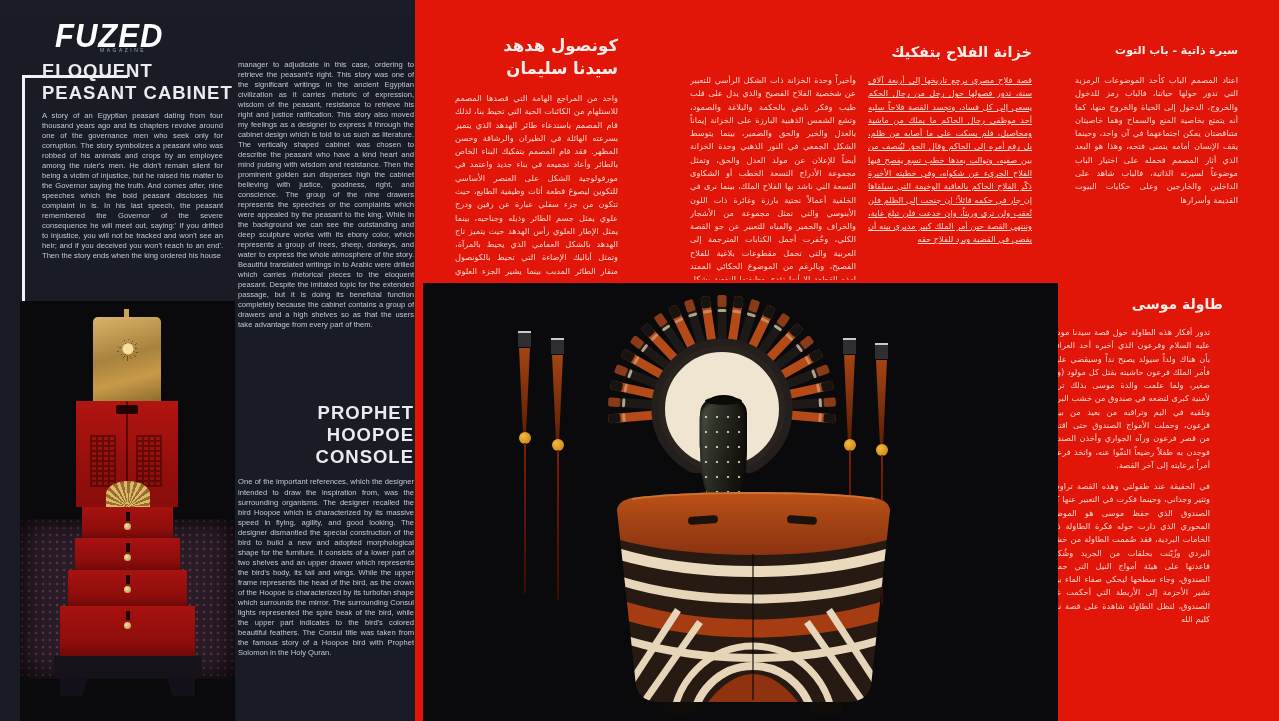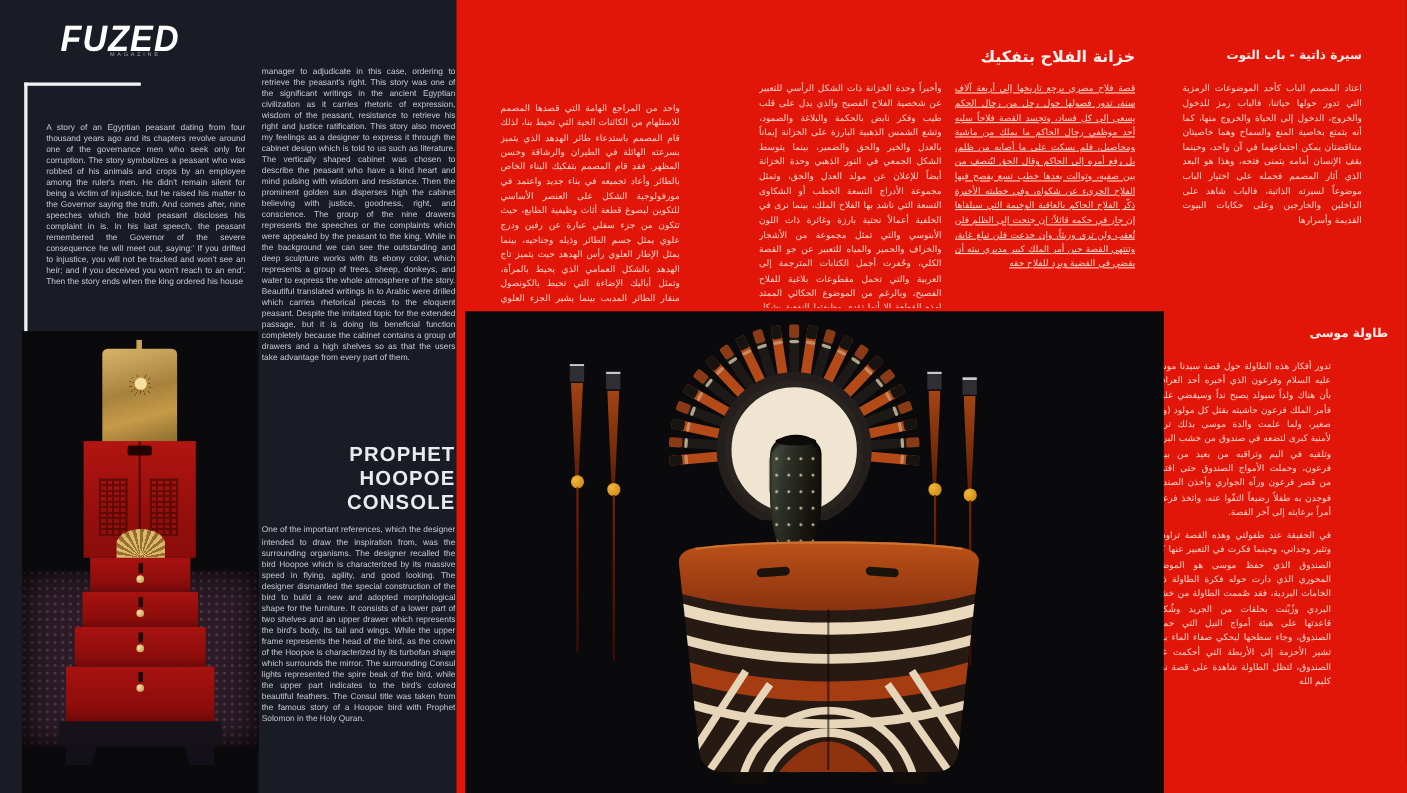--- a/index.html
+++ b/index.html
@@ -61,21 +61,21 @@
   .ar{direction:rtl;font-family:"DejaVu Sans",sans-serif;}
   .ar-h{color:#ffeee9;font-weight:bold;text-align:right;}
   .ar-body{color:#ffd3c7;font-size:8.2px;line-height:1.62;text-align:justify;overflow:hidden;}
   #hoopoe-title{left:40px;top:34px;width:163px;font-size:16.5px;line-height:1.4;}
   #hoopoe-col{left:40px;top:92px;width:163px;height:188px;}
   #cabinet-ar-title{left:453px;top:44px;width:164px;font-size:14.5px;}
   #cabinet-ar-col1{left:453px;top:74px;width:164px;height:206px;text-decoration:underline;}
   #cabinet-ar-col2{left:275px;top:74px;width:166px;height:206px;}
   #bio-title{left:660px;top:44px;width:163px;font-size:11px;}
   #bio-col{left:660px;top:74px;width:163px;height:203px;}
-  #moses-title{left:684px;top:296px;width:163px;font-size:11px;}
+  #moses-title{left:645px;top:296px;width:163px;font-size:14px;}
   #moses-col{left:632px;top:326px;width:163px;height:390px;}
   #moses-col p{margin:0 0 8px 0;}
 
   
   #console-photo{left:8px;top:283px;width:635px;height:438px;background:#0a0a0c;overflow:hidden;}
   .torch{width:14px;}
   .torch .cap{position:absolute;left:0;top:0;width:13px;height:16px;background:linear-gradient(180deg,#c9c9c9 0 2px,#2e2e34 2px);}
   .torch .body{position:absolute;left:0;top:17px;width:13px;height:86px;background:linear-gradient(180deg,#a34413,#5d1e06);clip-path:polygon(8% 0,92% 0,62% 100%,38% 100%);}
   .torch .ball{position:absolute;left:0.5px;top:101px;width:12px;height:12px;border-radius:50%;background:radial-gradient(circle at 35% 35%,#f3b93a,#c07d10);}
   .torch .stick{position:absolute;left:5.5px;top:112px;width:2px;height:150px;background:linear-gradient(180deg,#7a2008,#3a0c02);}
@@ -98,20 +98,24 @@
 <div id="spread">
 
   <div id="left-page" class="abs">
     <div id="logo" class="abs">FUZED</div>
     <div id="logo-tagline" class="abs">MAGAZINE</div>
 
     <div id="frame-top" class="abs frame"></div>
     <div id="frame-left" class="abs frame"></div>
     <div id="frame-bottom" class="abs frame"></div>
 
+    <div id="article1-title" class="abs en-h1">
+      <div>ELOQUENT</div>
+      <div>PEASANT CABINET</div>
+    </div>
 
     <div id="col1" class="abs en-body jtxt">A story of an Egyptian peasant dating from four thousand years ago and its chapters revolve around one of the governance men who seek only for corruption. The story symbolizes a peasant who was robbed of his animals and crops by an employee among the ruler's men. He didn't remain silent for being a victim of injustice, but he raised his matter to the Governor saying the truth. And comes after, nine speeches which the bold peasant discloses his complaint in is. In his last speech, the peasant remembered the Governor of the severe consequence he will meet out, saying:' If you drifted to injustice, you will not be tracked and won't see an heir; and if you deceived you won't reach to an end'. Then the story ends when the king ordered his house</div>
 
     <div id="col2-wrap" class="abs">
       <div id="col2-p1" class="en-body jtxt">manager to adjudicate in this case, ordering to retrieve the peasant's right. This story was one of the significant writings in the ancient Egyptian civilization as it carries rhetoric of expression, wisdom of the peasant, resistance to retrieve his right and justice ratification. This story also moved my feelings as a designer to express it through the cabinet design which is told to us such as literature. The vertically shaped cabinet was chosen to describe the peasant who have a kind heart and mind pulsing with wisdom and resistance. Then the prominent golden sun disperses high the cabinet believing with justice, goodness, right, and conscience. The group of the nine drawers represents the speeches or the complaints which were appealed by the peasant to the king. While in the background we can see the outstanding and deep sculpture works with its ebony color, which represents a group of trees, sheep, donkeys, and water to express the whole atmosphere of the story. Beautiful translated writings in to Arabic were drilled which carries rhetorical pieces to the eloquent peasant. Despite the imitated topic for the extended passage, but it is doing its beneficial function completely because the cabinet contains a group of drawers and a high shelves so as that the users take advantage from every part of them.</div>
       <div id="article2-title" class="en-h1">
         <div>PROPHET</div>
         <div>HOOPOE CONSOLE</div>
       </div>
       <div id="col2-p2" class="en-body jtxt">One of the important references, which the designer intended to draw the inspiration from, was the surrounding organisms. The designer recalled the bird Hoopoe which is characterized by its massive speed in flying, agility, and good looking. The designer dismantled the special construction of the bird to build a new and adopted morphological shape for the furniture. It consists of a lower part of two shelves and an upper drawer which represents the bird's body, its tail and wings. While the upper frame represents the head of the bird, as the crown of the Hoopoe is characterized by its turbofan shape which surrounds the mirror. The surrounding Consul lights represented the spire beak of the bird, while the upper part indicates to the bird's colored beautiful feathers. The Consul title was taken from the famous story of a Hoopoe bird with Prophet Solomon in the Holy Quran.</div>
@@ -135,20 +139,24 @@
       <div id="tier3" class="abs cab-tier"></div>
       <div id="tier4" class="abs cab-tier"></div>
       <div id="cab-base" class="abs"></div>
       <div id="cab-foot-l" class="abs"></div>
       <div id="cab-foot-r" class="abs"></div>
     </div>
   </div>
 
   <div id="right-page" class="abs">
 
+    <div id="hoopoe-title" class="abs ar ar-h">
+      <div>كونصول هدهد</div>
+      <div>سيدنا سليمان</div>
+    </div>
     <div id="hoopoe-col" class="abs ar ar-body">واحد من المراجع الهامة التي قصدها المصمم للاستلهام من الكائنات الحية التي تحيط بنا، لذلك قام المصمم باستدعاء طائر الهدهد الذي يتميز بسرعته الهائلة في الطيران والرشاقة وحسن المظهر. فقد قام المصمم بتفكيك البناء الخاص بالطائر وأعاد تجميعه في بناء جديد واعتمد في مورفولوجية الشكل على العنصر الأساسي للتكوين ليصوغ قطعة أثاث وظيفية الطابع، حيث تتكون من جزء سفلي عبارة عن رفين ودرج علوي يمثل جسم الطائر وذيله وجناحيه، بينما يمثل الإطار العلوي رأس الهدهد حيث يتميز تاج الهدهد بالشكل العمامي الذي يحيط بالمرآة، وتمثل أباليك الإضاءة التي تحيط بالكونصول منقار الطائر المدبب بينما يشير الجزء العلوي منه إلى ريش الطائر الملون الجميل، واسم الكونصول مستوحى من القصة الشهيرة لطائر الهدهد مع سيدنا سليمان في القرآن الكريم</div>
 
     <div id="cabinet-ar-title" class="abs ar ar-h">خزانة الفلاح بتفكيك</div>
     <div id="cabinet-ar-col1" class="abs ar ar-body">قصة فلاح مصري يرجع تاريخها إلى أربعة آلاف سنة، تدور فصولها حول رجل من رجال الحكم يسعى إلى كل فساد، وتجسد القصة فلاحاً سلبه أحد موظفي رجال الحاكم ما يملك من ماشية ومحاصيل، فلم يسكت على ما أصابه من ظلم، بل رفع أمره إلى الحاكم وقال الحق ليُنصف من بين صفيه، وتوالت بعدها خطب تسع يفصح فيها الفلاح الجريء عن شكواه، وفي خطبته الأخيرة ذكّر الفلاح الحاكم بالعاقبة الوخيمة التي سيلقاها إن جار في حكمه قائلاً: إن جنحت إلى الظلم فلن تُعقب ولن ترى وريثاً، وإن خدعت فلن تبلغ غاية، وتنتهي القصة حين أمر الملك كبير مديري بيته أن يقضي في القضية ويرد للفلاح حقه</div>
     <div id="cabinet-ar-col2" class="abs ar ar-body">وأخيراً وحدة الخزانة ذات الشكل الرأسي للتعبير عن شخصية الفلاح الفصيح والذي يدل على قلب طيب وفكر نابض بالحكمة والبلاغة والصمود، وتشع الشمس الذهبية البارزة على الخزانة إيماناً بالعدل والخير والحق والضمير، بينما يتوسط الشكل الجمعي في النور الذهبي وحدة الخزانة أيضاً للإعلان عن مولد العدل والحق، وتمثل مجموعة الأدراج التسعة الخطب أو الشكاوى التسعة التي ناشد بها الفلاح الملك، بينما نرى في الخلفية أعمالاً نحتية بارزة وغائرة ذات اللون الأبنوسي والتي تمثل مجموعة من الأشجار والخراف والحمير والمياه للتعبير عن جو القصة الكلي، وحُفرت أجمل الكتابات المترجمة إلى العربية والتي تحمل مقطوعات بلاغية للفلاح الفصيح، وبالرغم من الموضوع الحكائي الممتد لهذه القطعة إلا أنها تؤدي وظيفتها النفعية بشكل كامل، فالخزانة تحوي على مجموعة أدراج وأرفف علوية يستطيع مستخدموها الاستفادة من كل جزء بها</div>
 
     <div id="bio-title" class="abs ar ar-h">سيرة ذاتية - باب التوت</div>
     <div id="bio-col" class="abs ar ar-body">اعتاد المصمم الباب كأحد الموضوعات الرمزية التي تدور حولها حياتنا، فالباب رمز للدخول والخروج، الدخول إلى الحياة والخروج منها، كما أنه يتمتع بخاصية المنع والسماح وهما خاصيتان متناقضتان يمكن اجتماعهما في آن واحد، وحينما يقف الإنسان أمامه يتمنى فتحه، وهذا هو البعد الذي أثار المصمم فحمله على اختيار الباب موضوعاً لسيرته الذاتية، فالباب شاهد على الداخلين والخارجين وعلى حكايات البيوت القديمة وأسرارها</div>
 
     <div id="moses-title" class="abs ar ar-h">طاولة موسى</div>

